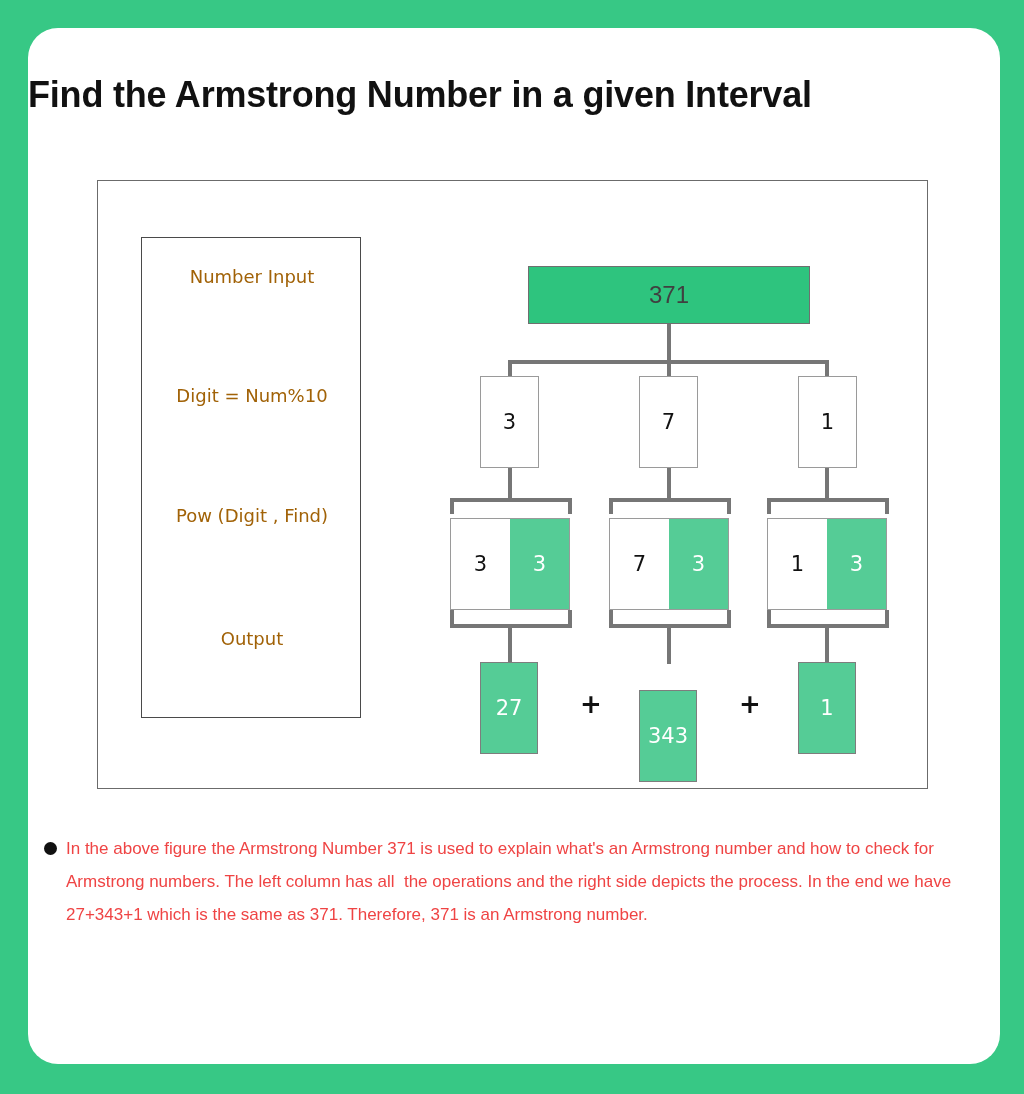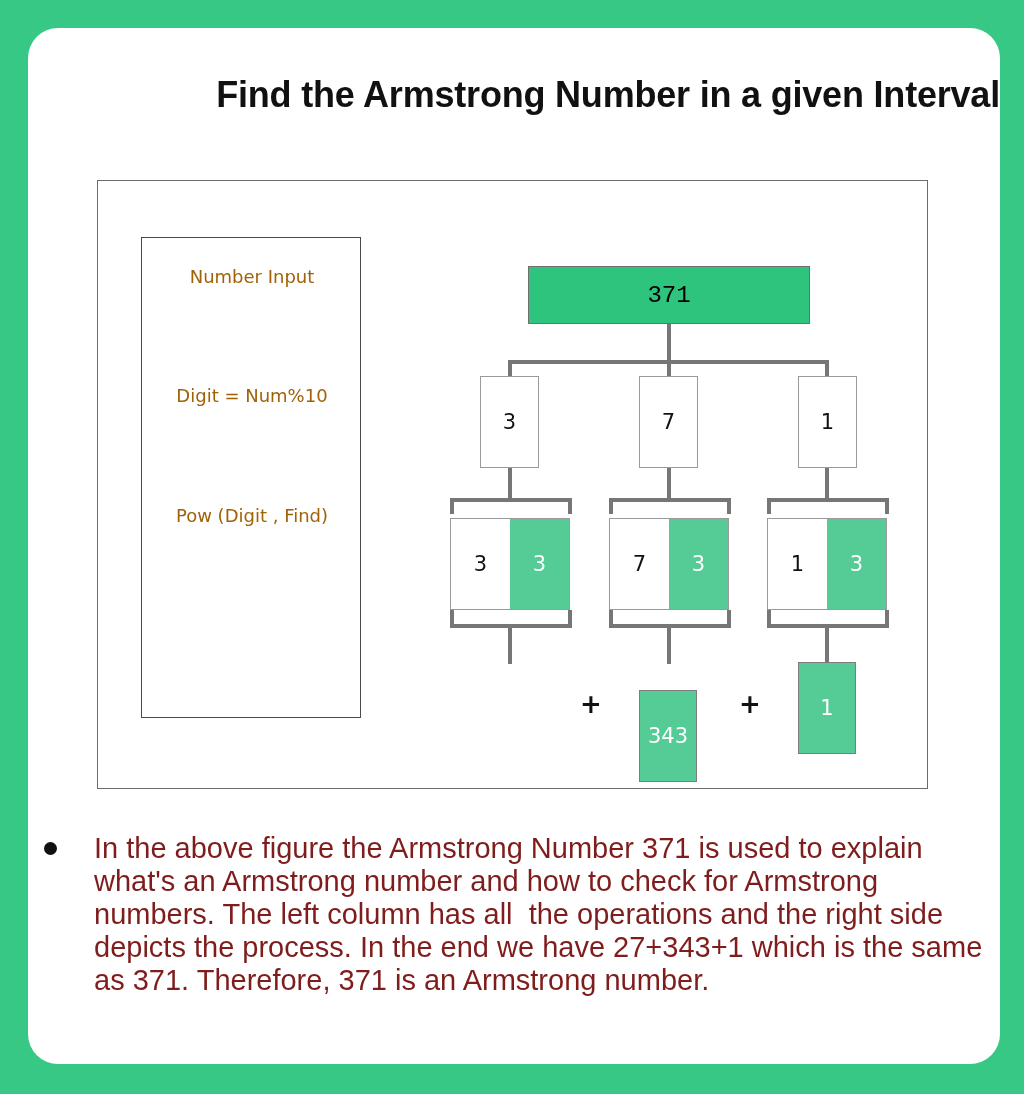--- a/index.html
+++ b/index.html
@@ -24,21 +24,21 @@
     height: 1036px;
     background: #ffffff;
     border-radius: 30px;
   }
 
   .page-title {
     position: absolute;
     left: 0;
     top: 46px;
     width: 972px;
-    text-align: right;
+    text-align: left;
     font-size: 36px;
     font-weight: bold;
     color: #111111;
     letter-spacing: -0.2px;
   }
 
   
   .diagram-frame {
     position: absolute;
     left: 69px;
@@ -83,26 +83,26 @@
   }
 
   .root-node {
     position: absolute;
     left: 430px;
     top: 85px;
     width: 282px;
     height: 58px;
     background: #2ec47e;
     border: 1.5px solid #6f6f6f;
-    color: #000000;
+    color: #404040;
     font-size: 24px;
     display: flex;
     align-items: center;
     justify-content: center;
-    font-family: Liberation Mono, monospace;
+    font-family: Liberation Sans, sans-serif;
   }
 
   .digit-node {
     position: absolute;
     top: 195px;
     width: 59px;
     height: 92px;
     background: #ffffff;
     border: 1.2px solid #9a9a9a;
     color: #111111;
@@ -184,42 +184,42 @@
   .bullet-dot {
     width: 13px;
     height: 13px;
     border-radius: 50%;
     background: #111111;
     margin-top: 10px;
     margin-right: 9px;
     flex: 0 0 auto;
   }
   .caption-text {
-    font-size: 29px;
+    font-size: 17px;
     line-height: 33px;
-    color: #7f1d1d;
+    color: #ef4444;
     font-family: "Liberation Sans", sans-serif;
     white-space: pre-wrap;
     max-width: 925px;
-    margin-left: 28px;
   }
 </style>
 </head>
 <body>
 
 <div class="card">
 
   <div class="page-title">Find the Armstrong Number in a given Interval</div>
 
   <div class="diagram-frame">
 
     <div class="legend-box">
       <div class="legend-item l0">Number Input</div>
       <div class="legend-item l1">Digit = Num%10</div>
       <div class="legend-item l2">Pow (Digit , Find)</div>
+      <div class="legend-item l3">Output</div>
     </div>
 
     <div class="tree">
 
       <div class="root-node">
         <span>371</span>
       </div>
 
       <div class="conn conn-v" style="left:569px; top:143px; height:38px;"></div>
       <div class="conn conn-h" style="left:410px; top:179px; width:321px;"></div>
@@ -273,20 +273,23 @@
       <div class="conn conn-h" style="left:511px; top:443px; width:122px;"></div>
       <div class="conn conn-v" style="left:511px; top:429px; height:16px;"></div>
       <div class="conn conn-v" style="left:629px; top:429px; height:16px;"></div>
       <div class="conn conn-v" style="left:569px; top:443px; height:40px;"></div>
 
       <div class="conn conn-h" style="left:669px; top:443px; width:122px;"></div>
       <div class="conn conn-v" style="left:669px; top:429px; height:16px;"></div>
       <div class="conn conn-v" style="left:787px; top:429px; height:16px;"></div>
       <div class="conn conn-v" style="left:727px; top:443px; height:40px;"></div>
 
+      <div class="out-node" style="left:382px;">
+        <span>27</span>
+      </div>
       <div class="plus-sign" style="left:478px;">+</div>
       <div class="out-node" style="left:541px;margin-top:28px;">
         <span>343</span>
       </div>
       <div class="plus-sign" style="left:637px;">+</div>
       <div class="out-node" style="left:700px;">
         <span>1</span>
       </div>
 
     </div>

